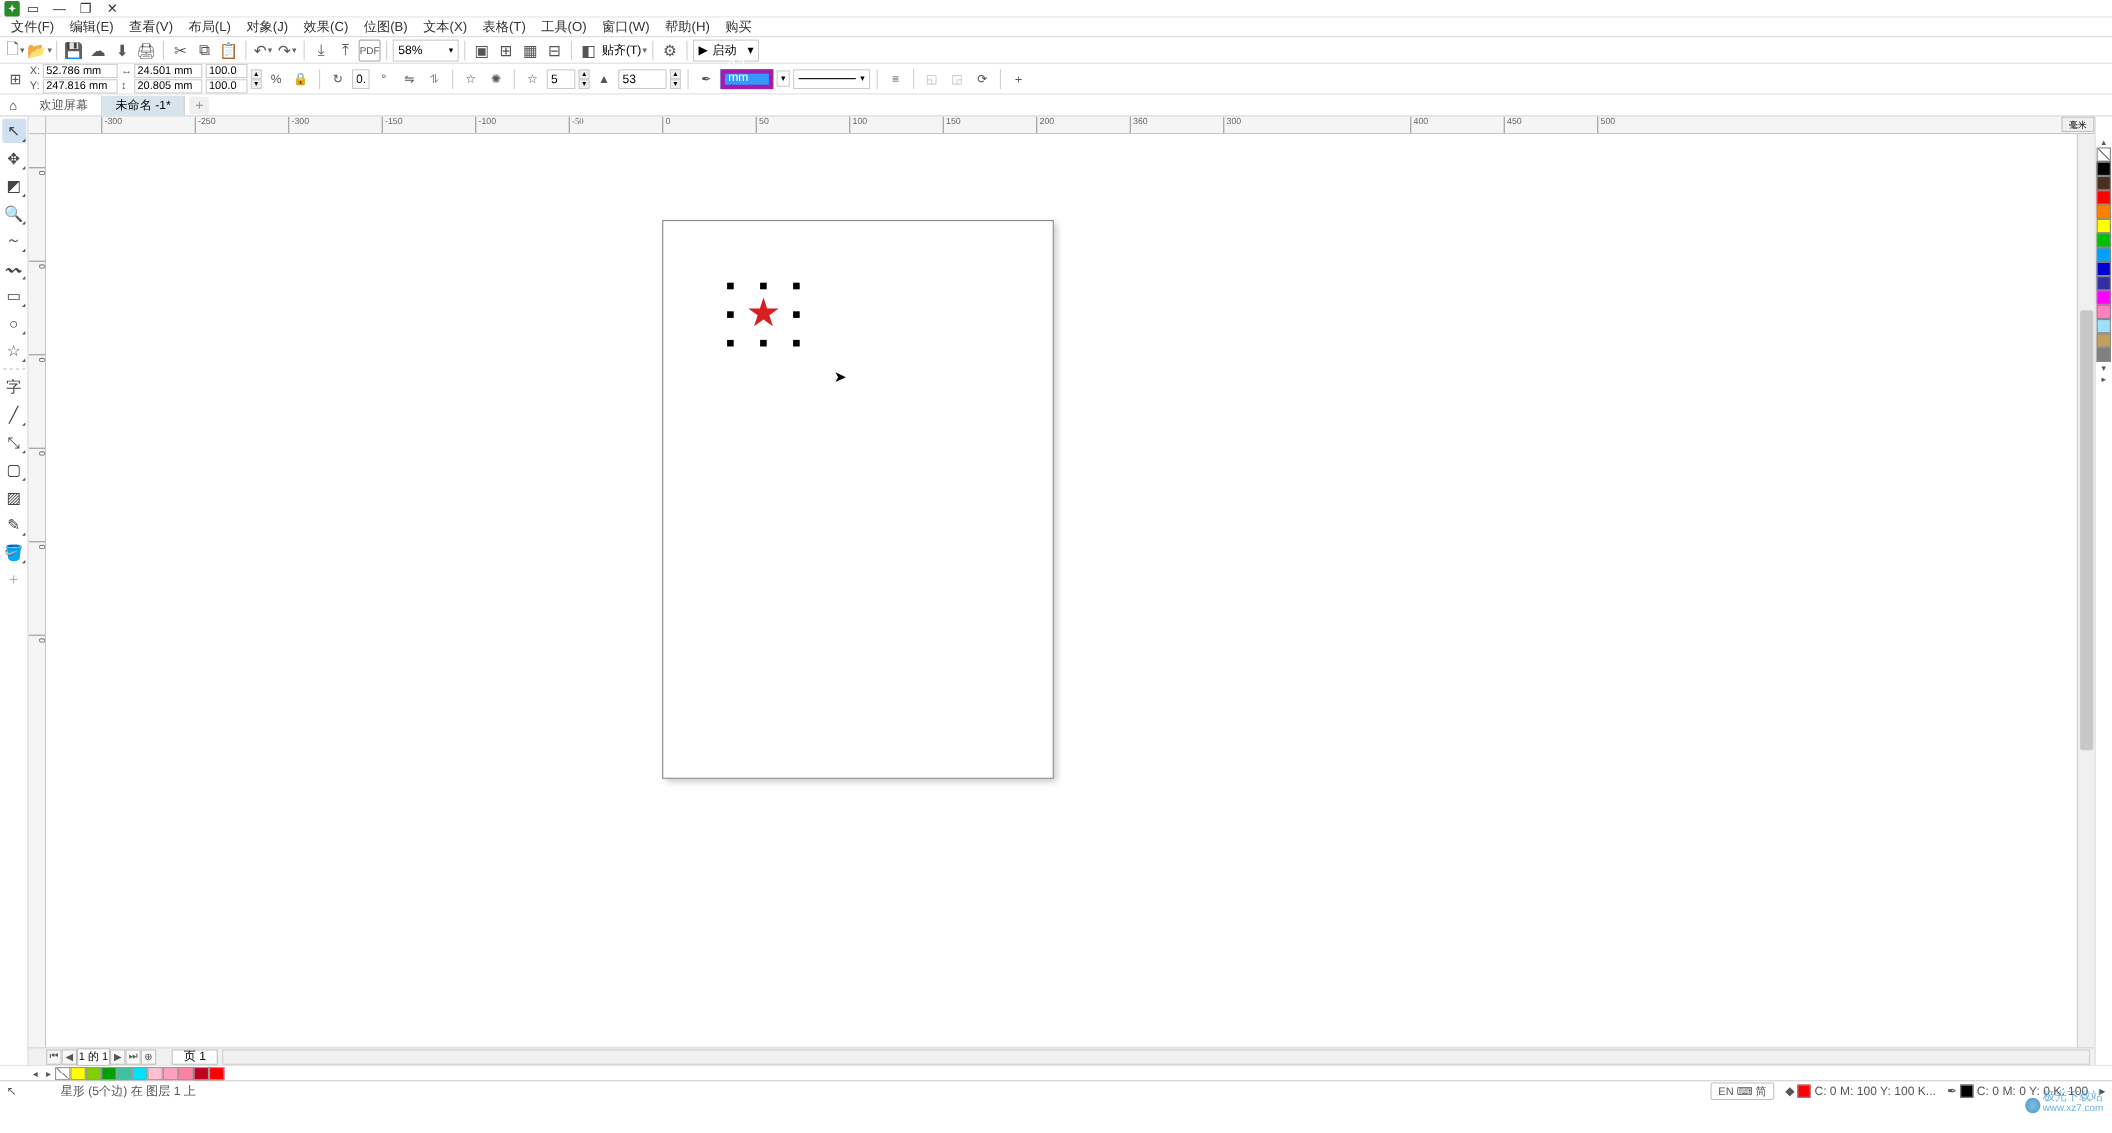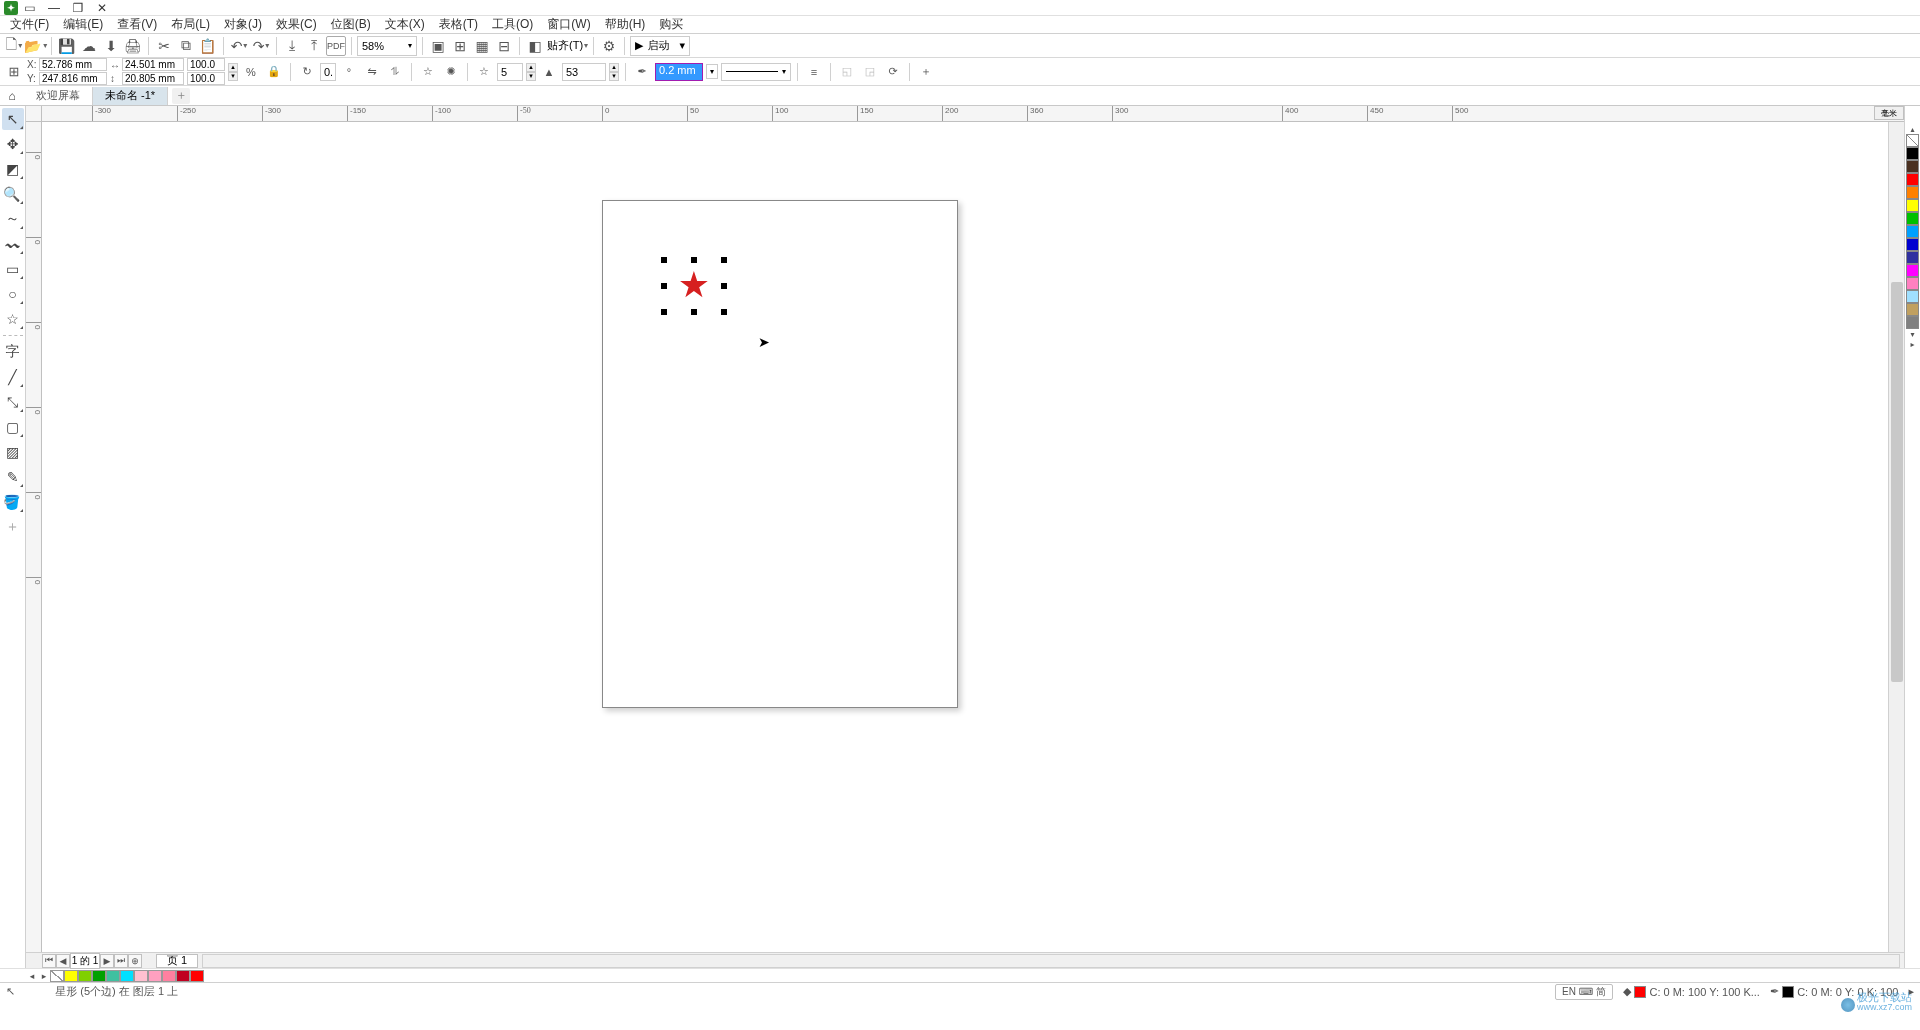--- a/index.html
+++ b/index.html
@@ -30,21 +30,21 @@
 .propbar { height: 28px; background: #fff; display: flex; align-items: center; padding: 2px 4px; gap: 3px; border-bottom: 1px solid #d8d8d8; }
 .prop-icon { width: 20px; height: 20px; display: flex; align-items: center; justify-content: center; font-size: 11px; color: #555; }
 .prop-input { height: 18px; border: 1px solid #ccc; padding: 0 3px; font-size: 11px; background: #fff; }
 .prop-input.w40 { width: 16px; }
 .prop-stack { display: flex; flex-direction: column; gap: 0; }
 .prop-stack .mini-row { display: flex; align-items: center; font-size: 10px; height: 14px; }
 .prop-stack .mini-label { width: 12px; color: #555; }
 .prop-stack input { height: 13px; border: 1px solid #ccc; font-size: 10px; padding: 0 2px; }
 .spinner { display: flex; flex-direction: column; }
 .spinner .sp-btn { width: 10px; height: 9px; font-size: 7px; display: flex; align-items: center; justify-content: center; border: 1px solid #ccc; background: #f0f0f0; }
-.outline-input { width: 48px; height: 18px; border: 1px solid #a21caf; background: #3399ff; color: #fff; font-size: 11px; padding: 0 3px; display: flex; align-items: flex-start; }
+.outline-input { width: 48px; height: 18px; border: 4px solid #a21caf; background: #3399ff; color: #fff; font-size: 11px; padding: 0 3px; display: flex; align-items: flex-end; }
 .line-style { width: 70px; height: 18px; border: 1px solid #ccc; display: flex; align-items: center; padding: 0 4px; }
 .line-style .line-sample { flex: 1; height: 1px; background: #000; }
 
 
 .doctabs { height: 20px; background: #fff; display: flex; align-items: center; border-bottom: 1px solid #c8c8c8; }
 .doctabs .home-icon { width: 24px; height: 18px; display: flex; align-items: center; justify-content: center; color: #333; }
 .doctabs .tab { padding: 2px 12px; font-size: 11px; color: #555; border-right: 1px solid #d0d0d0; height: 18px; display: flex; align-items: center; }
 .doctabs .tab.active { background: #d8e4ec; color: #000; }
 .doctabs .new-tab { width: 18px; height: 16px; display: flex; align-items: center; justify-content: center; color: #888; background: #f0f0f0; border-radius: 2px; margin-left: 4px; font-size: 12px; }
 

